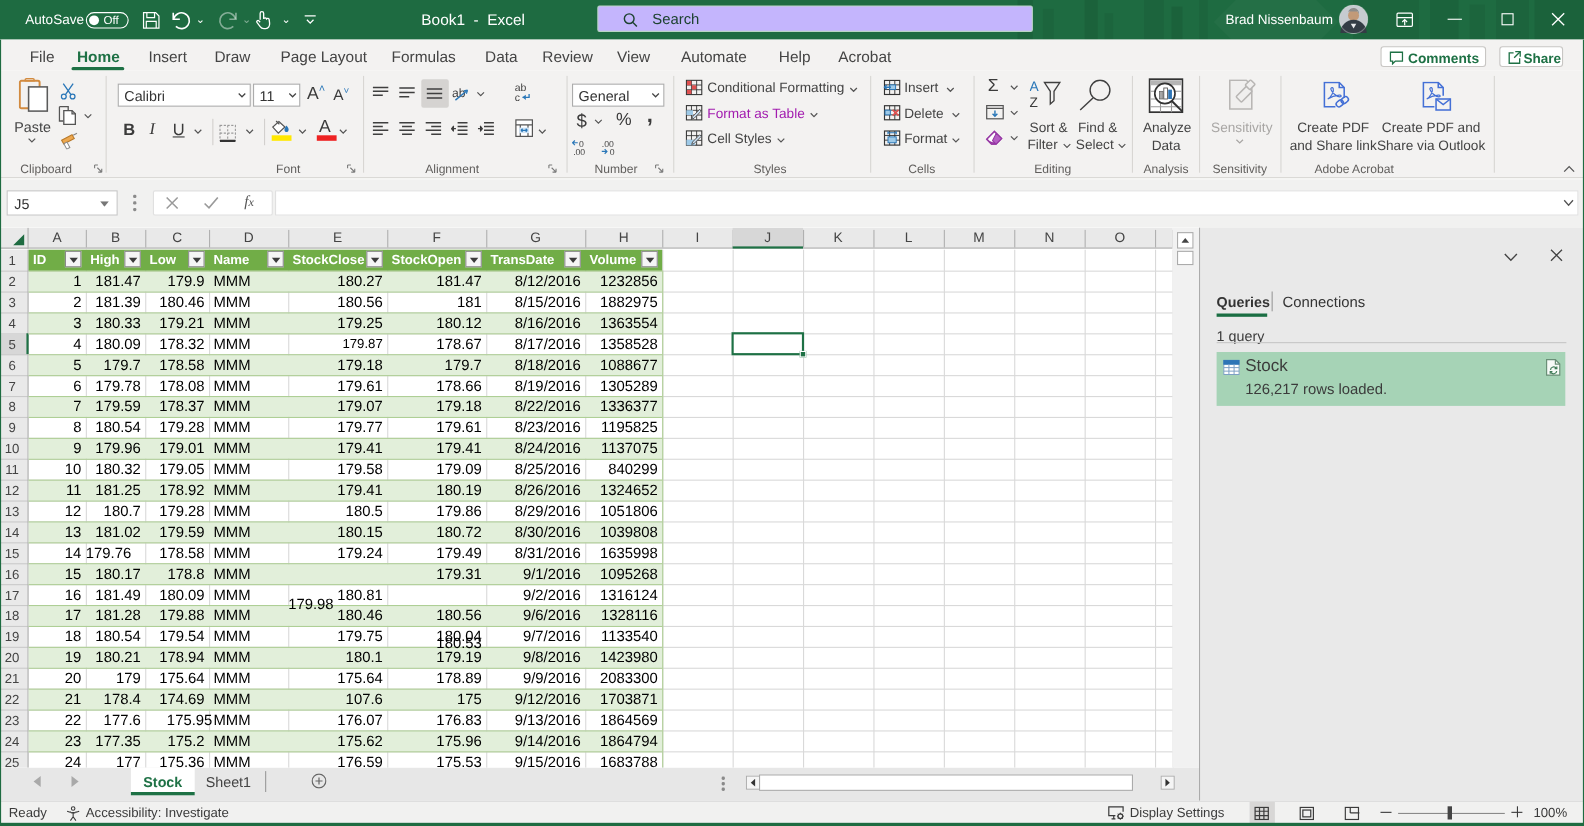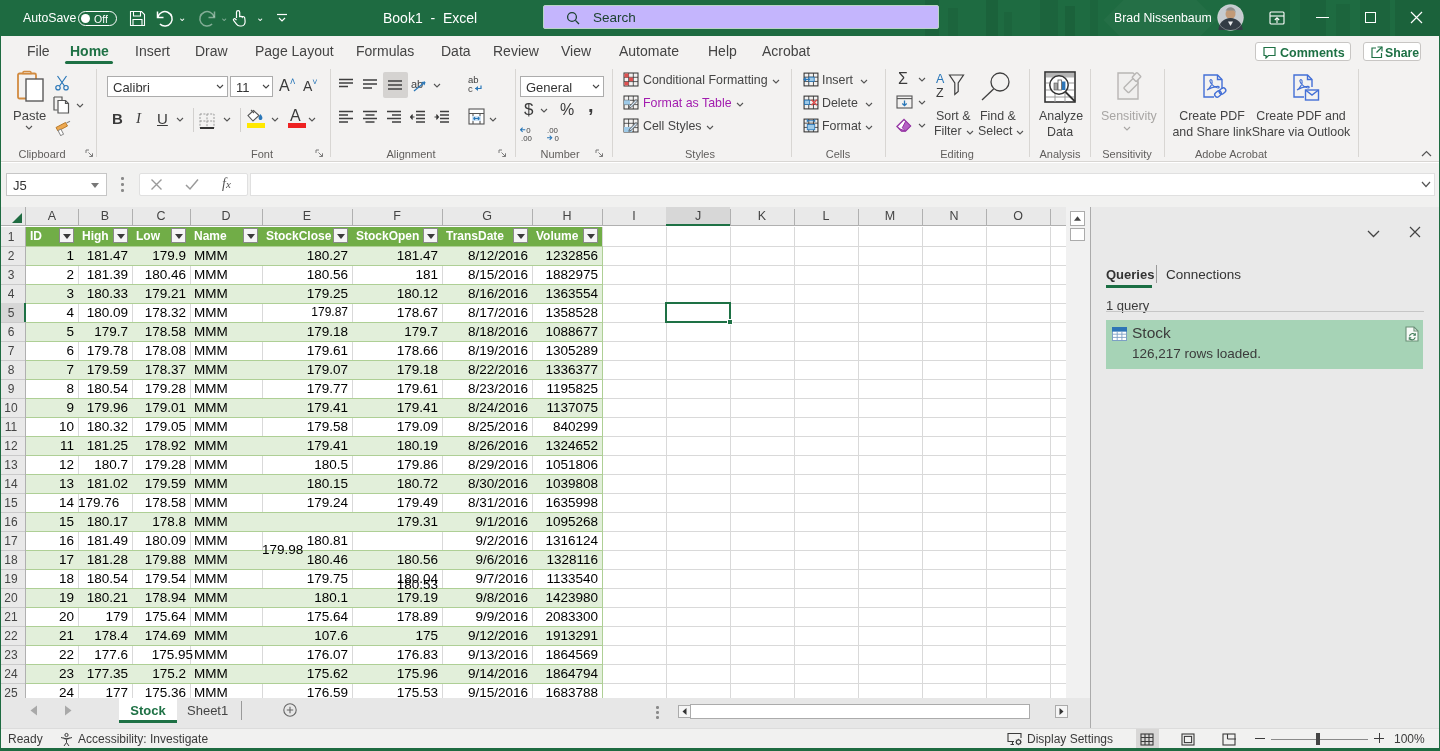--- a/index.html
+++ b/index.html
@@ -857,21 +857,21 @@
 <div class="ab" style="left:352px;top:400px;width:86px;text-align:right;font-size:13.5px;color:#000;line-height:19px;">178.89</div>
 <div class="ab" style="left:442px;top:400px;width:86px;text-align:right;font-size:13.5px;color:#000;line-height:19px;">9/9/2016</div>
 <div class="ab" style="left:532px;top:400px;width:66px;text-align:right;font-size:13.5px;color:#000;line-height:19px;">2083300</div>
 <div class="ab" style="left:26px;top:419px;width:48px;text-align:right;font-size:13.5px;color:#000;line-height:19px;">21</div>
 <div class="ab" style="left:78px;top:419px;width:50px;text-align:right;font-size:13.5px;color:#000;line-height:19px;">178.4</div>
 <div class="ab" style="left:132px;top:419px;width:54px;text-align:right;font-size:13.5px;color:#000;line-height:19px;">174.69</div>
 <div class="ab" style="left:194px;top:419px;width:64px;text-align:left;font-size:13.5px;color:#000;line-height:19px;">MMM</div>
 <div class="ab" style="left:262px;top:419px;width:86px;text-align:right;font-size:13.5px;color:#000;line-height:19px;">107.6</div>
 <div class="ab" style="left:352px;top:419px;width:86px;text-align:right;font-size:13.5px;color:#000;line-height:19px;">175</div>
 <div class="ab" style="left:442px;top:419px;width:86px;text-align:right;font-size:13.5px;color:#000;line-height:19px;">9/12/2016</div>
-<div class="ab" style="left:532px;top:419px;width:66px;text-align:right;font-size:13.5px;color:#000;line-height:19px;">1913291</div>
+<div class="ab" style="left:532px;top:419px;width:66px;text-align:right;font-size:13.5px;color:#000;line-height:19px;">1703871</div>
 <div class="ab" style="left:26px;top:438px;width:48px;text-align:right;font-size:13.5px;color:#000;line-height:19px;">22</div>
 <div class="ab" style="left:78px;top:438px;width:50px;text-align:right;font-size:13.5px;color:#000;line-height:19px;">177.6</div>
 <div class="ab" style="left:139px;top:438px;width:54px;text-align:right;font-size:13.5px;color:#000;line-height:19px;">175.95</div>
 <div class="ab" style="left:194px;top:438px;width:64px;text-align:left;font-size:13.5px;color:#000;line-height:19px;">MMM</div>
 <div class="ab" style="left:262px;top:438px;width:86px;text-align:right;font-size:13.5px;color:#000;line-height:19px;">176.07</div>
 <div class="ab" style="left:352px;top:438px;width:86px;text-align:right;font-size:13.5px;color:#000;line-height:19px;">176.83</div>
 <div class="ab" style="left:442px;top:438px;width:86px;text-align:right;font-size:13.5px;color:#000;line-height:19px;">9/13/2016</div>
 <div class="ab" style="left:532px;top:438px;width:66px;text-align:right;font-size:13.5px;color:#000;line-height:19px;">1864569</div>
 <div class="ab" style="left:26px;top:457px;width:48px;text-align:right;font-size:13.5px;color:#000;line-height:19px;">23</div>
 <div class="ab" style="left:78px;top:457px;width:50px;text-align:right;font-size:13.5px;color:#000;line-height:19px;">177.35</div>

